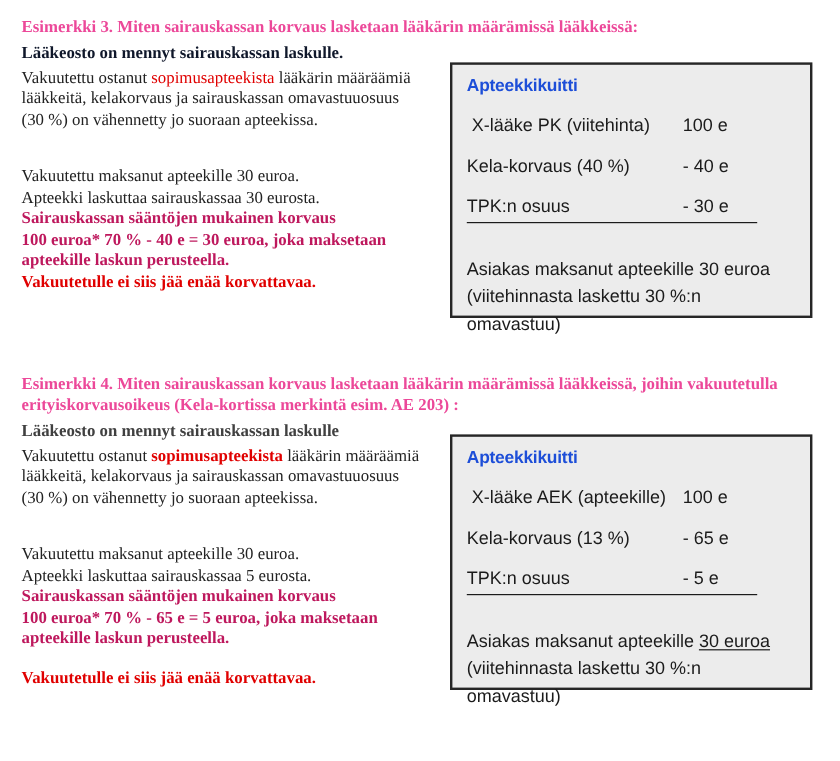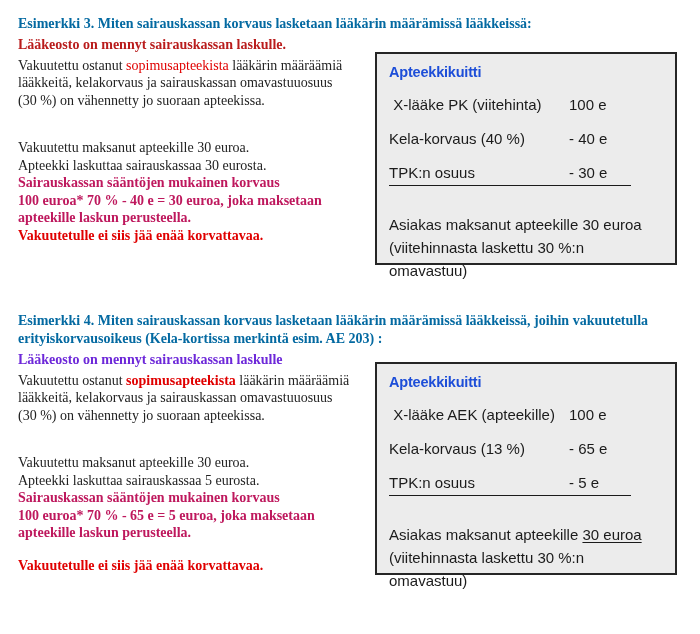--- a/index.html
+++ b/index.html
@@ -11,21 +11,21 @@
     background: #ffffff;
     font-family: "Liberation Serif", serif;
     color: #1a1a1a;
     overflow: hidden;
   }
   .text-col { padding: 15px 20px 0 18px; }
 
   .ex-title {
     font-size: 14px;
     font-weight: bold;
-    color: #0369a1;
+    color: #ec4899;
     line-height: 18.5px;
     max-width: 645px;
   }
   .green-line {
     font-size: 14px;
     font-weight: bold;
     line-height: 18px;
     margin-top: 2px;
   }
   .intro {
@@ -100,37 +100,37 @@
   .u { text-decoration: underline; text-underline-offset: 2px; }
 </style>
 </head>
 <body>
 
 <div class="page">
   <div class="text-col">
 
     <section class="example example-3">
       <h2 class="ex-title">Esimerkki 3. Miten sairauskassan korvaus lasketaan lääkärin määrämissä lääkkeissä:</h2>
-      <p class="green-line" style="color: #b91c1c;">Lääkeosto on mennyt sairauskassan laskulle.</p>
+      <p class="green-line" style="color: #0f172a;">Lääkeosto on mennyt sairauskassan laskulle.</p>
       <p class="intro"><span class="seg">Vakuutettu ostanut </span><span class="seg red-text" style="color: rgb(224, 0, 0);">sopimusapteekista</span><span class="seg"> lääkärin määräämiä lääkkeitä, kelakorvaus ja sairauskassan omavastuuosuus (30 %) on vähennetty jo suoraan apteekissa.</span></p>
       <div class="para-block">
         <div>Vakuutettu maksanut apteekille 30 euroa.</div>
         <div>Apteekki laskuttaa sairauskassaa 30 eurosta.</div>
         <div class="calc-block">
           <div>Sairauskassan sääntöjen mukainen korvaus</div>
           <div>100 euroa* 70 % - 40 e = 30 euroa, joka maksetaan</div>
           <div>apteekille laskun perusteella.</div>
         </div>
         <p class="conclusion red-text" style="color: rgb(224, 0, 0);">Vakuutetulle ei siis jää enää korvattavaa.</p>
       </div>
     </section>
 
     <section class="example example-4">
       <h2 class="ex-title">Esimerkki  4. Miten sairauskassan korvaus lasketaan lääkärin määrämissä lääkkeissä, joihin vakuutetulla erityiskorvausoikeus (Kela-kortissa merkintä esim. AE 203) :</h2>
-      <p class="green-line" style="color: #6d28d9;">Lääkeosto on mennyt sairauskassan laskulle</p>
+      <p class="green-line" style="color: #404040;">Lääkeosto on mennyt sairauskassan laskulle</p>
       <p class="intro"><span class="seg">Vakuutettu ostanut </span><span class="seg red-text bold-red" style="color: rgb(224, 0, 0);">sopimusapteekista</span><span class="seg"> lääkärin määräämiä lääkkeitä, kelakorvaus ja sairauskassan omavastuuosuus (30 %) on vähennetty jo suoraan apteekissa.</span></p>
       <div class="para-block">
         <div>Vakuutettu maksanut apteekille 30 euroa.</div>
         <div>Apteekki laskuttaa sairauskassaa 5 eurosta.</div>
         <div class="calc-block">
           <div>Sairauskassan sääntöjen mukainen korvaus</div>
           <div>100 euroa* 70 % - 65 e = 5 euroa, joka maksetaan</div>
           <div>apteekille laskun perusteella.</div>
         </div>
         <p class="conclusion red-text gap" style="color: rgb(224, 0, 0);">Vakuutetulle ei siis jää enää korvattavaa.</p>

